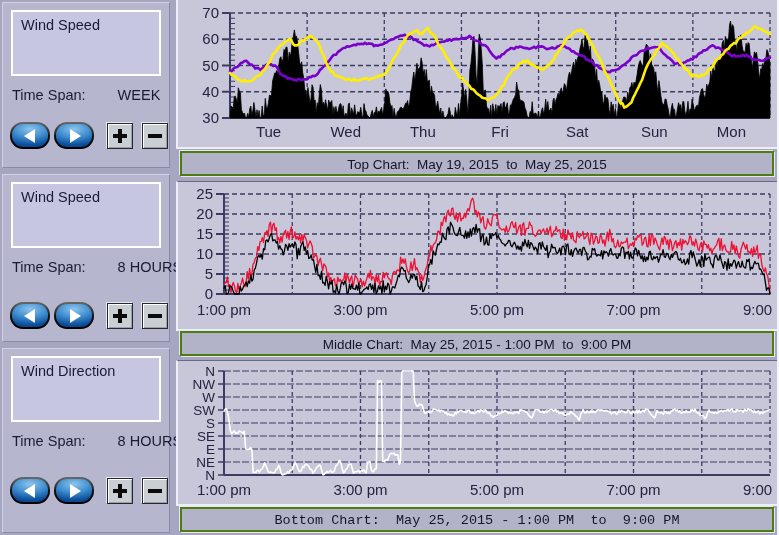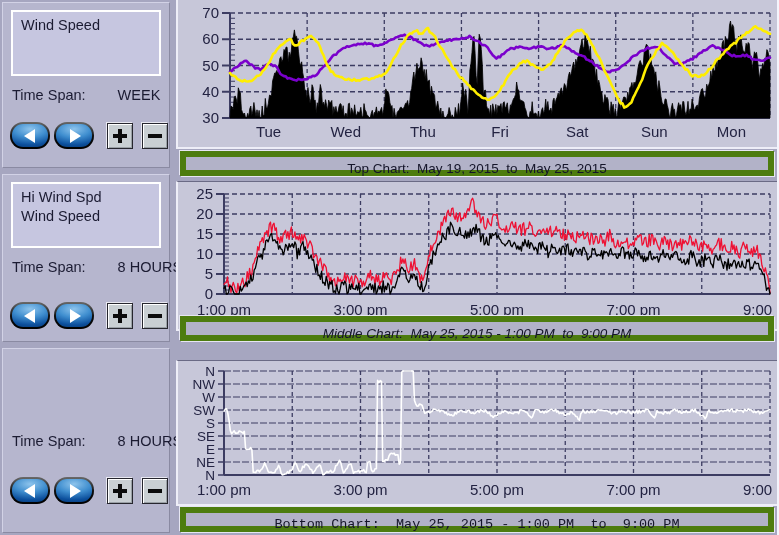--- a/index.html
+++ b/index.html
@@ -61,27 +61,27 @@
     background:#c7c7d9;
     border-left:2px solid #eeeef8;border-bottom:2px solid #eeeef8;
     border-right:1px solid #6a6a85;
     box-sizing:content-box;overflow:hidden;
   }
   #panel0{top:0;height:147px;border-top:none;}
   #panel1{top:181px;height:147px;border-top:1px solid #6a6a85;}
   #panel2{top:360px;height:143px;border-top:1px solid #6a6a85;}
   .caption-bar{
     position:absolute;left:180px;width:594px;height:25px;
-    background:#b2b2c8;border:6px solid #4d7c0f;box-sizing:border-box;
+    background:#b2b2c8;border:2px solid #4d7c0f;box-sizing:border-box;
     box-shadow:-1px -1px 0 #e6e6f2,1px 1px 0 #e6e6f2;
     color:#15152a;font-size:13.5px;line-height:23px;text-align:center;
     white-space:pre;
   }
   #cap0{top:151px;}
-  #cap1{top:316px;font-style:italic;}
+  #cap1{top:331px;}
   #cap2{top:507px;font-family:Liberation Mono, monospace;}
   .right-edge{position:absolute;top:0;right:0;width:2px;height:535px;background:#f4f4fc;}
   svg{display:block;}
 </style>
 </head>
 <body>
 
 <div class="side-section" id="sec0">
   <div class="legend-box">
       <div>Wind Speed</div>
@@ -103,21 +103,20 @@
         <div class="bar-v"></div>
       </div>
     <div class="sq-btn">
         <div class="bar-h"></div>
       </div>
   </div>
 </div>
 
 <div class="side-section" id="sec1">
   <div class="legend-box">
-      <div>Hi Wind Spd</div>
       <div>Wind Speed</div>
     </div>
   <div class="timespan-row"><span>Time Span:</span><span class="tsv">8 HOURS</span></div>
   <div class="controls">
     <div class="cap-btn">
         <div class="inner">
           <div class="tri-left"></div>
         </div>
       </div>
     <div class="cap-btn">
@@ -129,20 +128,23 @@
         <div class="bar-h"></div>
         <div class="bar-v"></div>
       </div>
     <div class="sq-btn">
         <div class="bar-h"></div>
       </div>
   </div>
 </div>
 
 <div class="side-section" id="sec2">
+  <div class="legend-box">
+      <div>Wind Direction</div>
+    </div>
   <div class="timespan-row"><span>Time Span:</span><span class="tsv">8 HOURS</span></div>
   <div class="controls">
     <div class="cap-btn">
         <div class="inner">
           <div class="tri-left"></div>
         </div>
       </div>
     <div class="cap-btn">
         <div class="inner">
           <div class="tri-right"></div>

